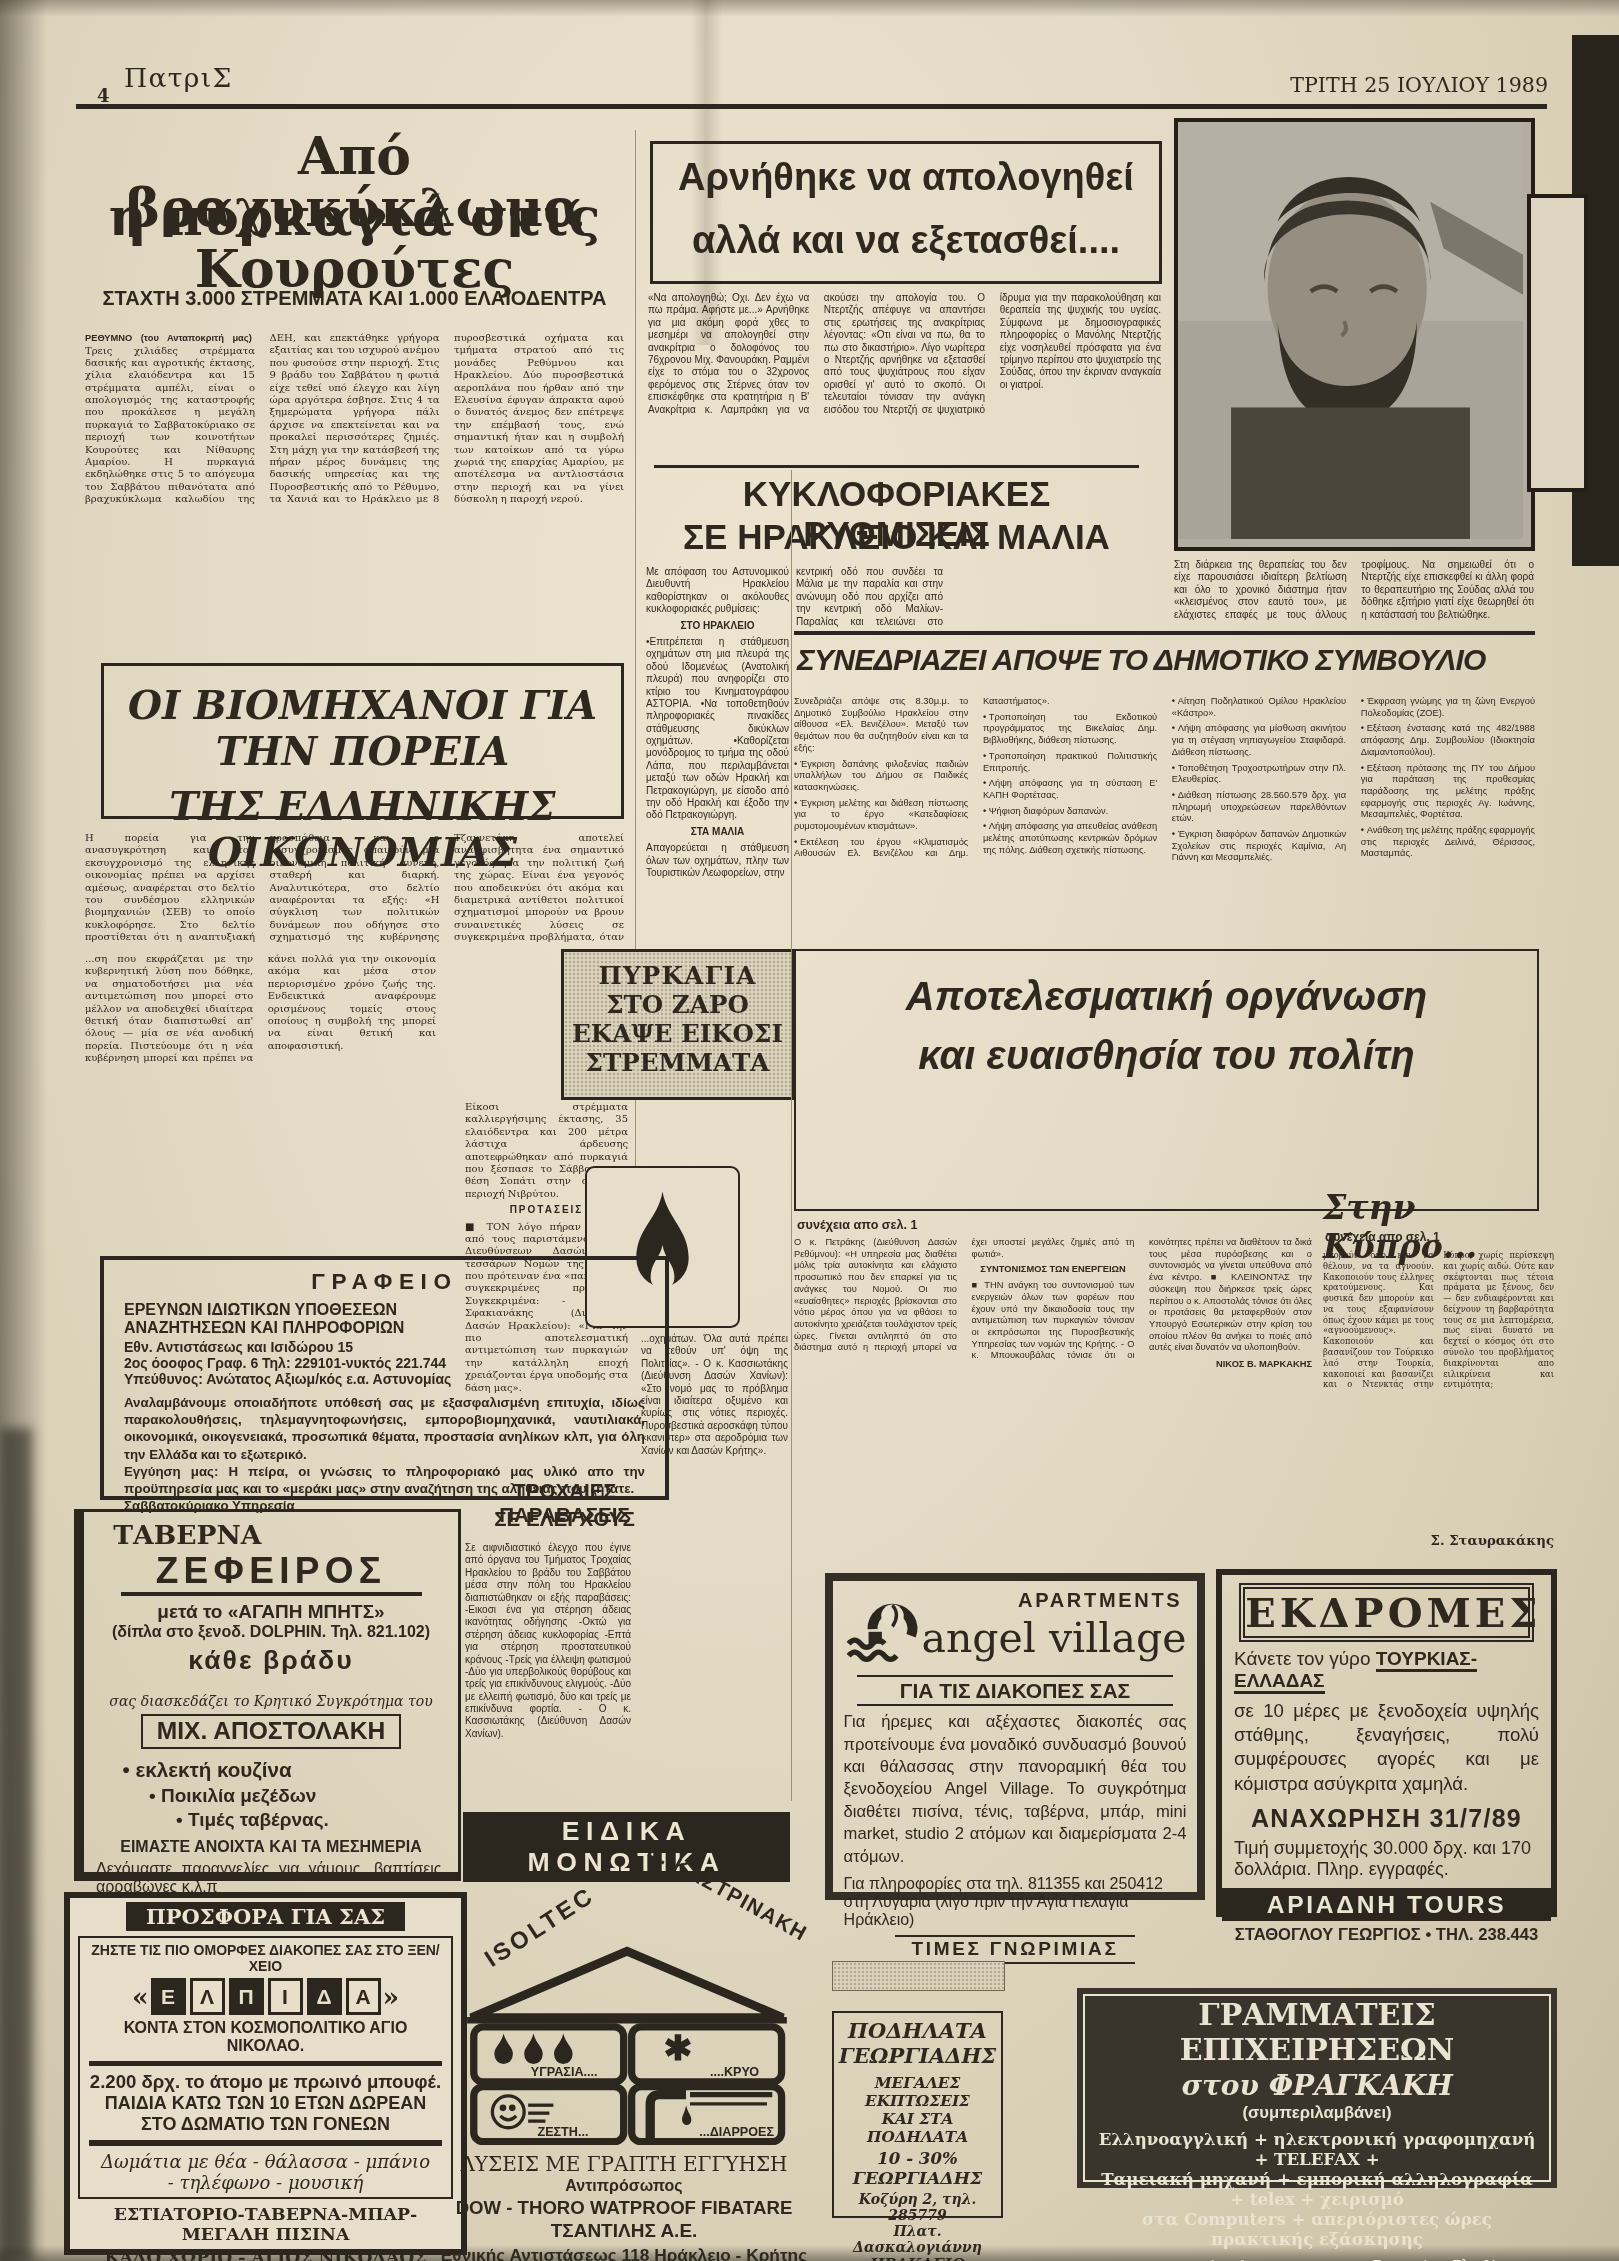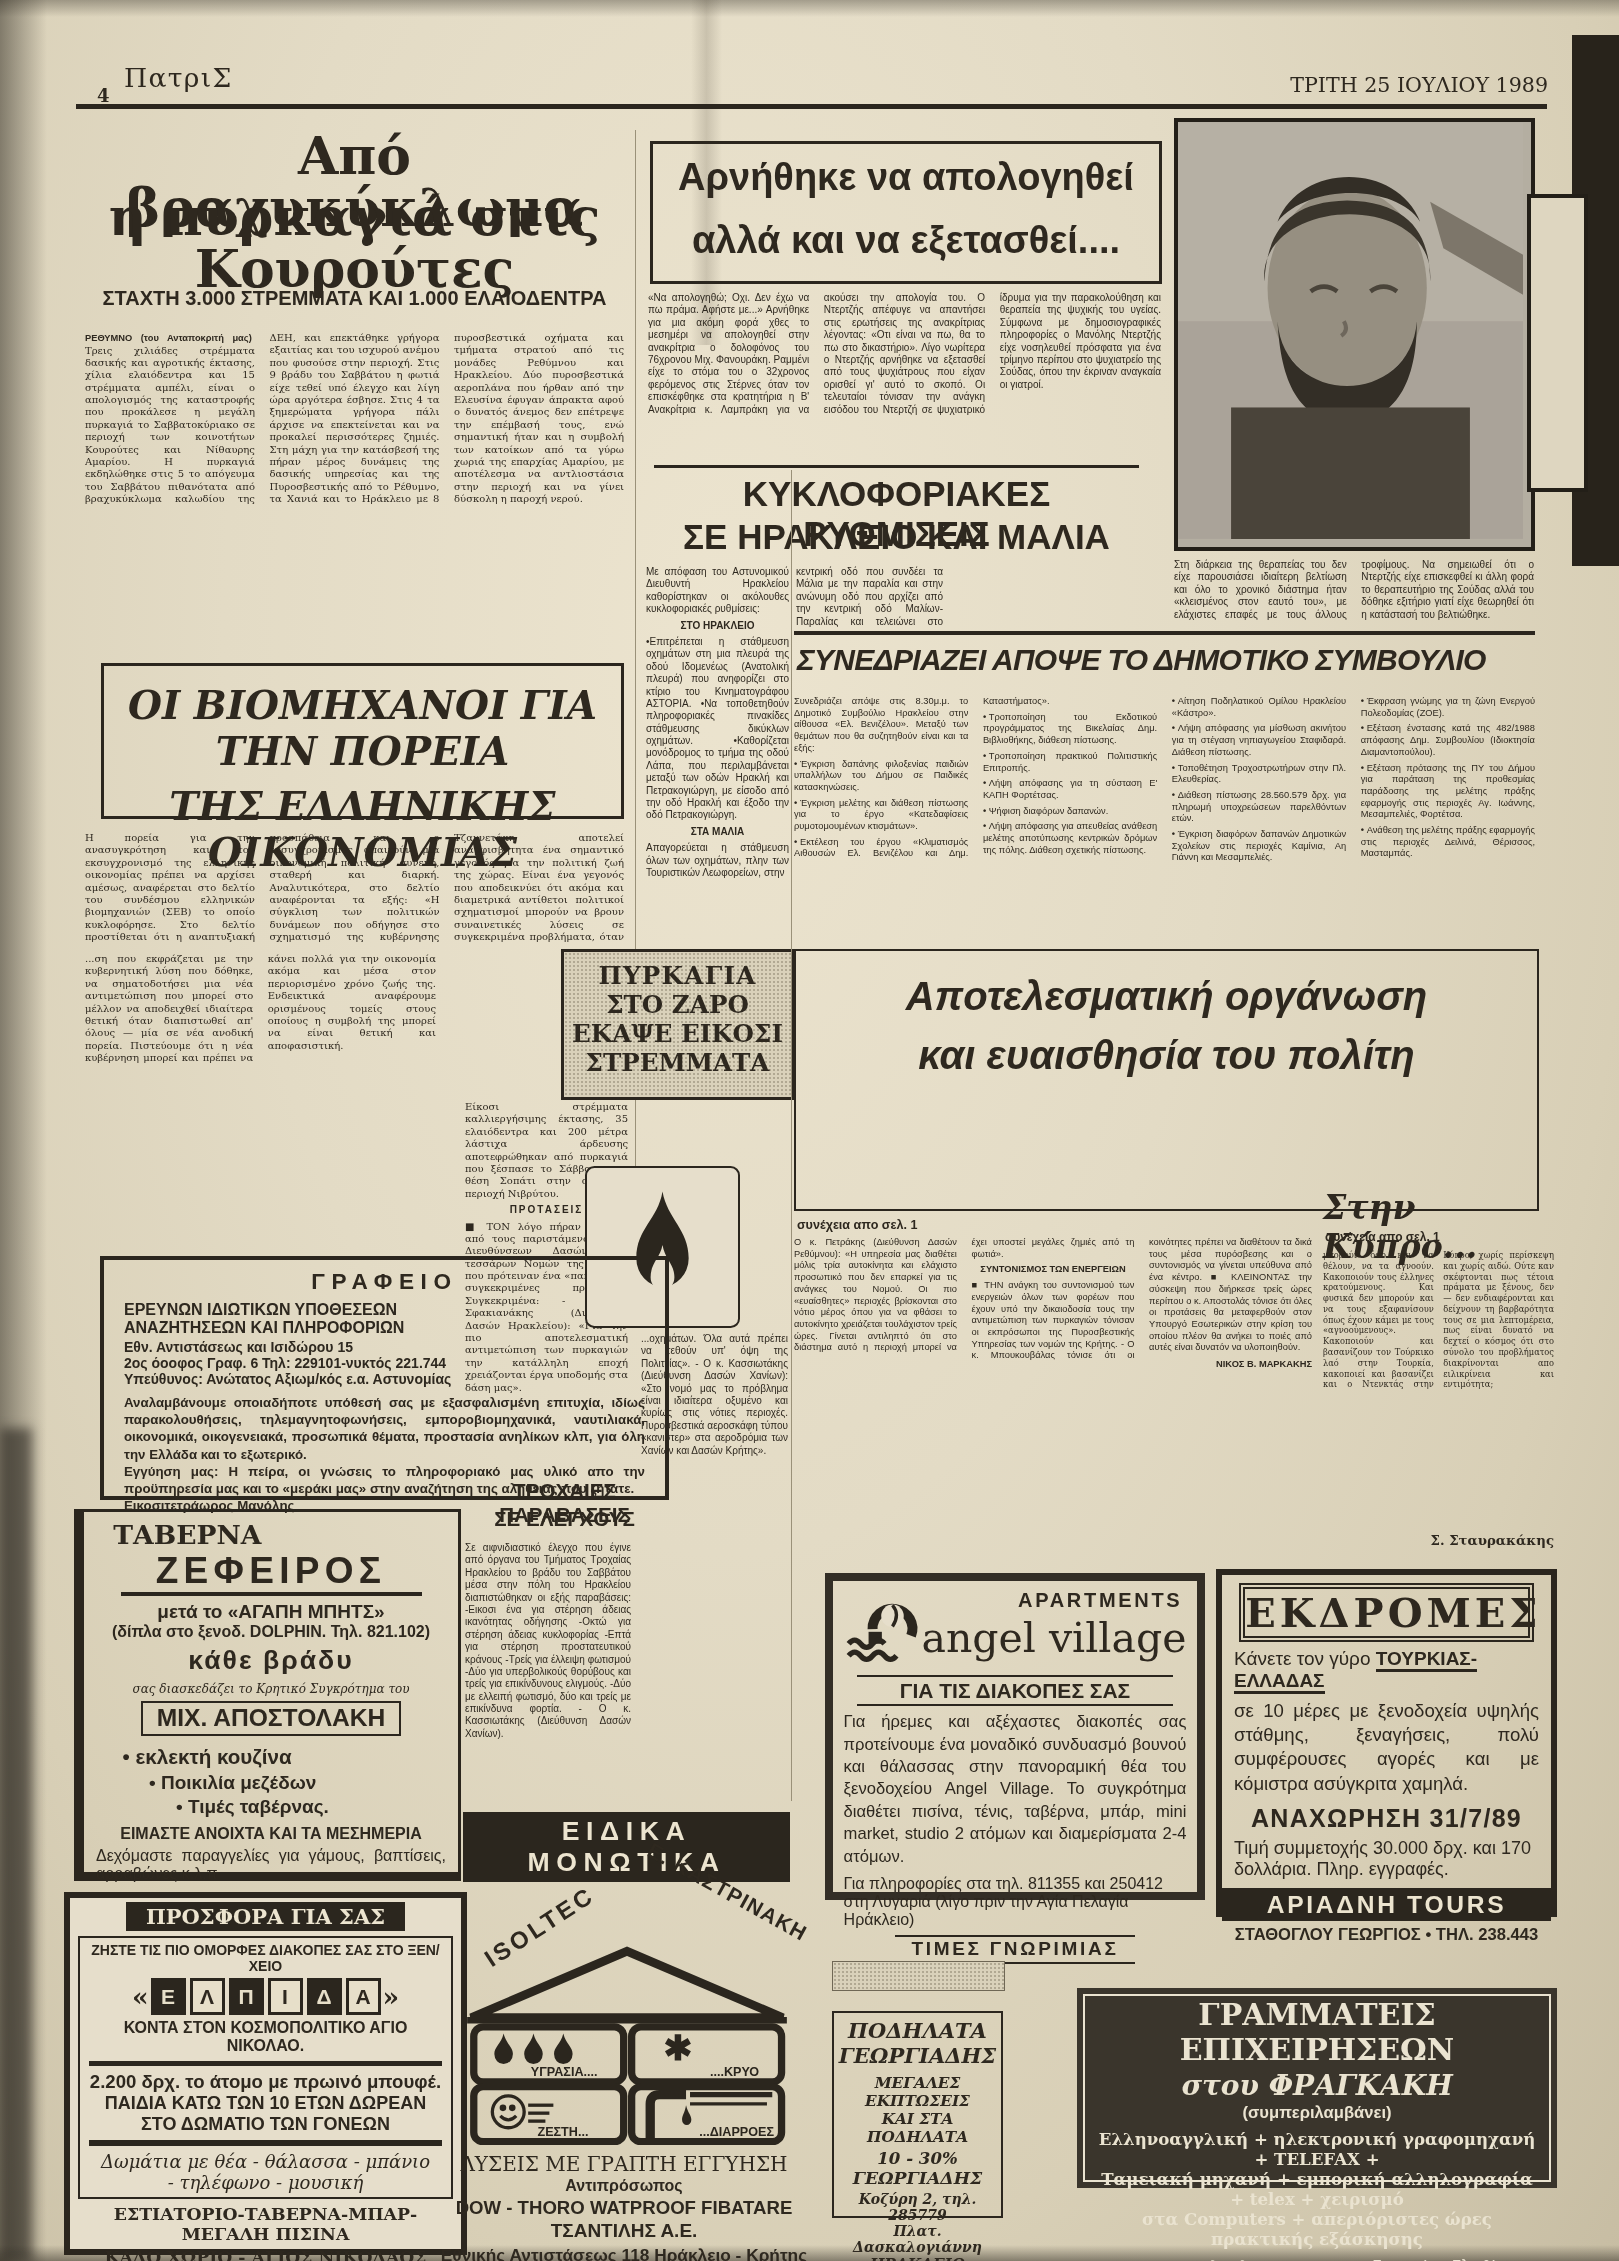--- a/index.html
+++ b/index.html
@@ -166,30 +166,30 @@
 
   <div class="c" style="left:100px;top:1256px;width:569px;height:244px;border:4px solid #2b261e;padding:9.3px 20px;box-sizing:border-box;">
     <div class="sans b ctr" style="font-size:22.6px;letter-spacing:6.6px;">ΓΡΑΦΕΙΟ</div>
     <div class="sans b" style="font-size:16px;margin-top:5.3px;">ΕΡΕΥΝΩΝ ΙΔΙΩΤΙΚΩΝ ΥΠΟΘΕΣΕΩΝ</div>
     <div class="sans b" style="font-size:16px;">ΑΝΑΖΗΤΗΣΕΩΝ ΚΑΙ ΠΛΗΡΟΦΟΡΙΩΝ</div>
     <div class="sans b" style="font-size:14px;margin-top:2.7px;">Εθν. Αντιστάσεως και Ισιδώρου 15</div>
     <div class="sans b" style="font-size:14px;">2ος όοοφος Γραφ. 6 Τηλ: 229101-νυκτός 221.744</div>
     <div class="sans b" style="font-size:14px;">Υπεύθυνος: Ανώτατος Αξιωμ/κός ε.α. Αστυνομίας</div>
     <div class="sans b jt" style="font-size:13.3px;margin-top:6.6px;line-height:1.3;">Αναλαμβάνουμε οποιαδήποτε υπόθεσή σας με εξασφαλισμένη επιτυχία, ιδίως παρακολουθήσεις, τηλεμαγνητοφωνήσεις, εμποροβιομηχανικά, ναυτιλιακά, οικονομικά, οικογενειακά, προσωπικά θέματα, προστασία ανηλίκων κλπ, για όλη την Ελλάδα και το εξωτερικό.</div>
     <div class="sans b jt" style="font-size:13.3px;line-height:1.3;">Εγγύηση μας: Η πείρα, οι γνώσεις το πληροφοριακό μας υλικό απο την προϋπηρεσία μας και το «μεράκι μας» στην αναζήτηση της αλήθειας που ζητάτε.</div>
-    <div class="sans b" style="font-size:13.3px;">Εικοσιτετράωρος Μανόλης</div>
+    <div class="sans b" style="font-size:13.3px;">Σαββατοκύριακο Υπηρεσία</div>
   </div>
 
   <div class="c" style="left:74px;top:1509px;width:387px;height:372px;border:3.3px solid #2b261e;border-left:10.6px solid #2b261e;border-bottom:9.3px solid #2b261e;padding:6.6px 12px;box-sizing:border-box;">
     <div class="serif b" style="font-size:26.6px;margin-left:17.3px;">ΤΑΒΕΡΝΑ</div>
     <div class="sans b ctr" style="font-size:37px;letter-spacing:5.3px;border-bottom:4px solid #2b261e;display:block;width:86%;margin:0 auto;">ΖΕΦΕΙΡΟΣ</div>
     <div class="sans b ctr" style="font-size:19px;margin-top:5.3px;">μετά το «ΑΓΑΠΗ ΜΠΗΤΣ»</div>
     <div class="sans b ctr" style="font-size:16px;">(δίπλα στο ξενοδ. DOLPHIN. Τηλ. 821.102)</div>
     <div class="sans b ctr" style="font-size:26.6px;margin-top:4px;letter-spacing:2px;">κάθε βράδυ</div>
-    <div class="serif i ctr" style="font-size:12px;margin-top:6px;">σας διασκεδάζει το Κρητικό Συγκρότημα του</div>
+    <div class="serif i ctr" style="font-size:14px;margin-top:17px;">σας διασκεδάζει το Κρητικό Συγκρότημα του</div>
     <div class="ctr" style="margin-top:5.3px;"><span class="sans b" style="font-size:24.6px;border:2.7px solid #2b261e;padding:1.3px 13.3px;display:inline-block;">ΜΙΧ. ΑΠΟΣΤΟΛΑΚΗ</span></div>
     <div class="sans b" style="font-size:20.6px;margin:9.3px 0 0 26.6px;">• <span>εκλεκτή κουζίνα</span></div>
     <div class="sans b" style="font-size:19px;margin:2.7px 0 0 53px;">• <span>Ποικιλία μεζέδων</span></div>
     <div class="sans b" style="font-size:19px;margin:2.7px 0 0 80px;">• <span>Τιμές ταβέρνας.</span></div>
     <div class="sans b ctr" style="font-size:16px;margin-top:6.6px;">ΕΙΜΑΣΤΕ ΑΝΟΙΧΤΑ ΚΑΙ ΤΑ ΜΕΣΗΜΕΡΙΑ</div>
     <div class="sans jt" style="font-size:16px;margin-top:4px;">Δεχόμαστε παραγγελίες για γάμους, βαπτίσεις, αρραβώνες κ.λ.π</div>
   </div>
 
   <div class="c" style="left:64px;top:1892px;width:403px;height:363px;border:6px solid #2b261e;box-sizing:border-box;background:#e6decb;">
     <div class="revbar serif b ctr" style="width:279px;margin:4px auto 0;font-size:21px;padding:2px 0;">ΠΡΟΣΦΟΡΑ ΓΙΑ ΣΑΣ</div>

